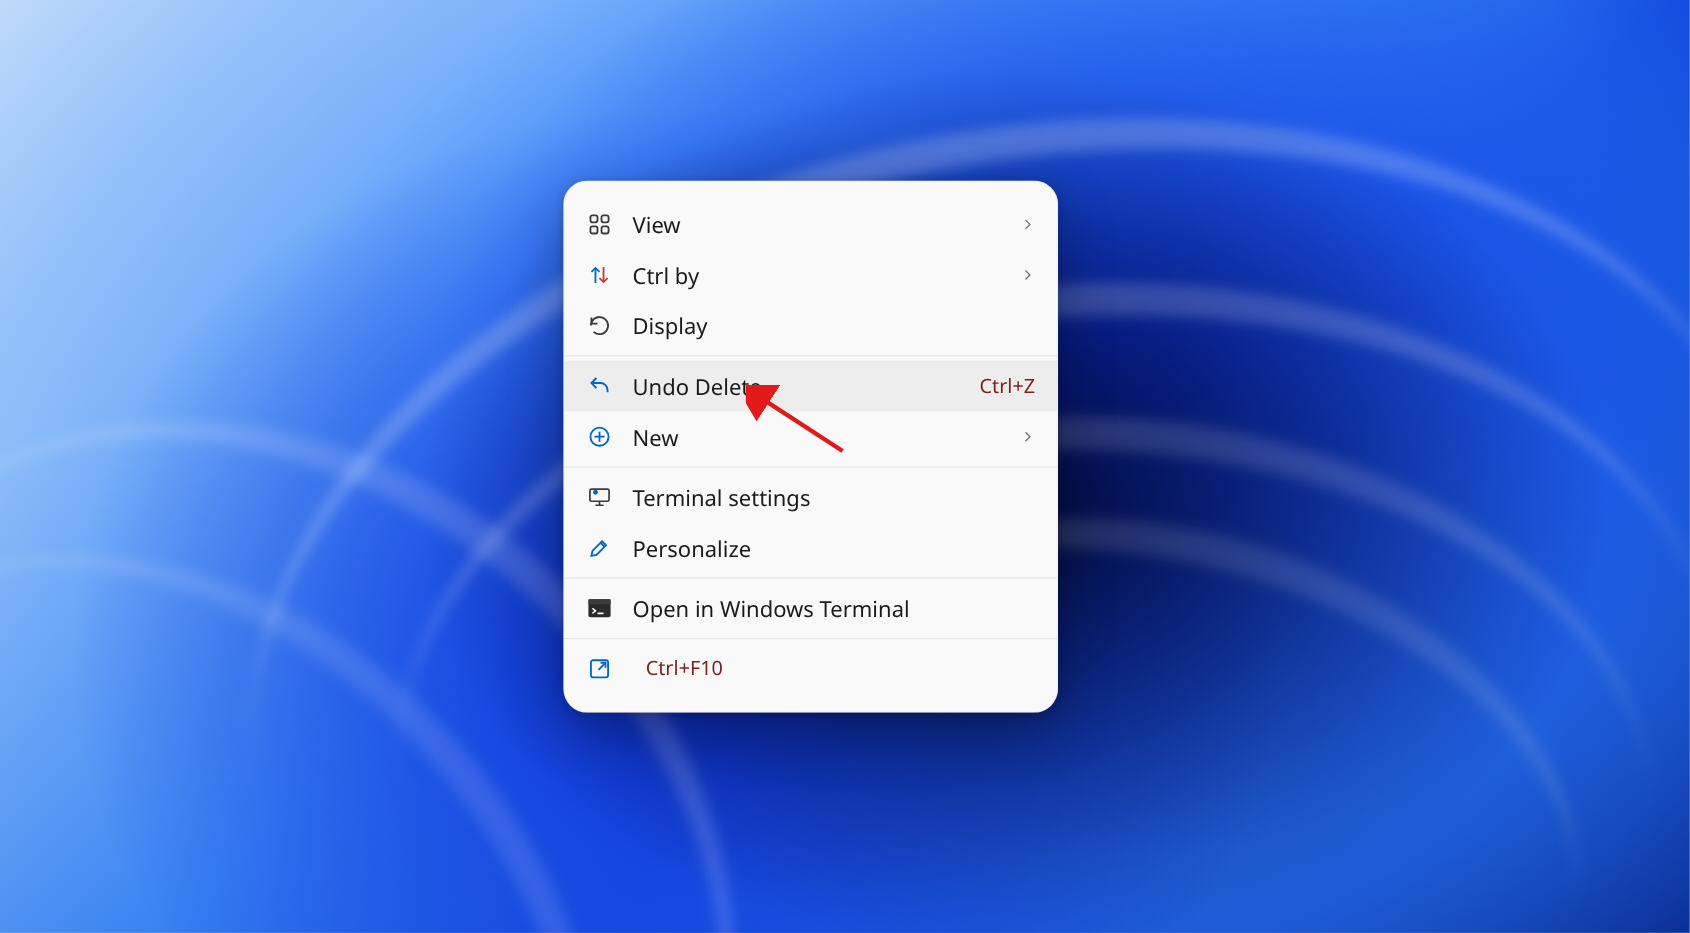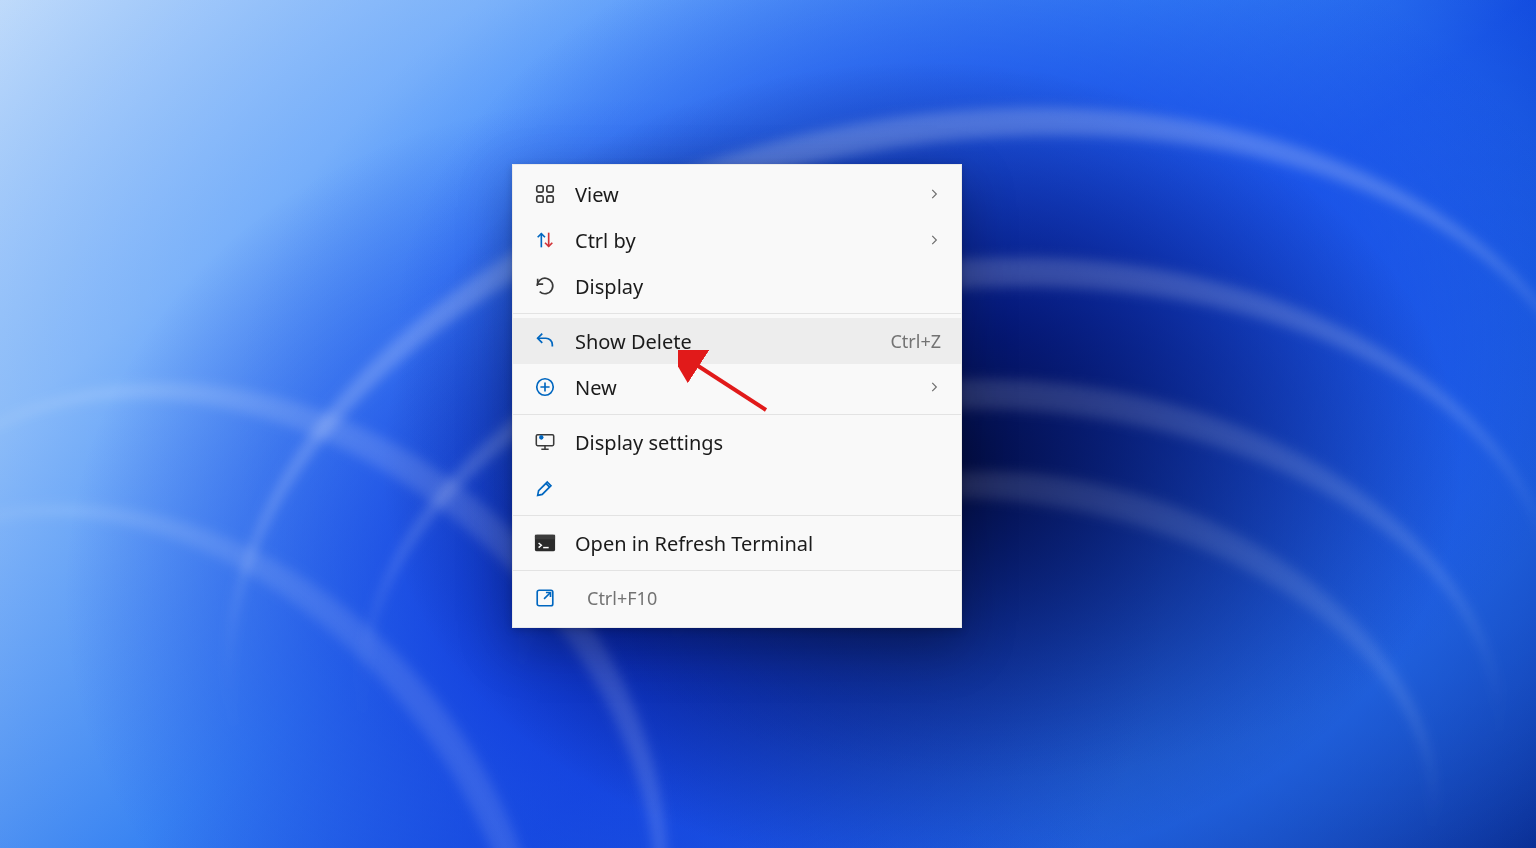--- a/index.html
+++ b/index.html
@@ -33,24 +33,24 @@
     filter: blur(6px);
   }
 
   
   .context-menu {
     position: absolute;
     left: 512px;
     top: 164px;
     width: 448px;
     background: #f9f9f9;
-    border-radius: 0;
+    border-radius: 22px;
     box-shadow: 0 18px 50px rgba(0,0,0,0.28), 0 2px 8px rgba(0,0,0,0.18);
     border: 1px solid rgba(0,0,0,0.06);
-    padding: 6px 0;
+    padding: 16px 0;
     color: #1b1b1b;
   }
   .menu-item {
     display: flex;
     align-items: center;
     height: 46px;
     padding: 0 20px 0 20px;
     font-size: 20px;
     color: #1b1b1b;
     cursor: default;
@@ -67,21 +67,21 @@
     display: flex;
     align-items: center;
     justify-content: center;
   }
   .menu-icon svg { display: block; }
   .menu-label {
     flex: 1 1 auto;
     white-space: nowrap;
   }
   .menu-shortcut {
-    color: #737373;
+    color: #7f1d1d;
     font-size: 18px;
     margin-left: 12px;
   }
   .menu-chevron {
     color: #6d6d6d;
     margin-left: 12px;
     display: flex;
     align-items: center;
   }
   .menu-sep {
@@ -156,21 +156,21 @@
 
   <div class="menu-sep"></div>
 
   <div class="menu-item hover">
     <span class="menu-icon">
       <svg width="22" height="22" viewBox="0 0 24 24" fill="none" stroke="#0067c0" stroke-width="1.9">
         <path d="M9 14l-5-5 5-5"></path>
           <path d="M4 9h9a7 7 0 0 1 7 7v2"></path>
       </svg>
     </span>
-    <span class="menu-label">Show Delete</span>
+    <span class="menu-label">Undo Delete</span>
     <span class="menu-shortcut">Ctrl+Z</span>
   </div>
 
   <div class="menu-item">
     <span class="menu-icon">
       <svg width="22" height="22" viewBox="0 0 24 24" fill="none" stroke="#0067c0" stroke-width="1.8">
         <circle cx="12" cy="12" r="9"></circle>
           <path d="M12 7v10M7 12h10"></path>
       </svg>
     </span>
@@ -186,44 +186,45 @@
 
   <div class="menu-item">
     <span class="menu-icon">
       <svg width="22" height="22" viewBox="0 0 24 24" fill="none" stroke="#3a3a3a" stroke-width="1.7">
         <rect x="2.5" y="4" width="19" height="12" rx="1.5"></rect>
           <path d="M8 20h8M12 16v4"></path>
         <circle cx="8" cy="7" r="1.4" fill="#0067c0" stroke="#0067c0"></circle>
         <path d="M8 4.8v.6M8 8.6v.6M5.8 7h.6M9.6 7h.6M6.4 5.4l.5.5M9.1 8.1l.5.5M9.6 5.4l-.5.5M6.9 8.1l-.5.5" stroke="#0067c0" stroke-width="1.2"></path>
       </svg>
     </span>
-    <span class="menu-label">Display settings</span>
+    <span class="menu-label">Terminal settings</span>
   </div>
 
   <div class="menu-item">
     <span class="menu-icon">
       <svg width="22" height="22" viewBox="0 0 24 24" fill="none" stroke="#0067c0" stroke-width="1.8">
         <path d="M14.5 5.5l4 4L9 19l-5 1 1-5 9.5-9.5z"></path>
           <path d="M13 7l4 4"></path>
       </svg>
     </span>
+    <span class="menu-label">Personalize</span>
   </div>
 
   <div class="menu-sep"></div>
 
   <div class="menu-item">
     <span class="menu-icon">
       <svg width="22" height="20" viewBox="0 0 24 20">
         <rect x="1" y="1" width="22" height="18" rx="2" fill="#2b2b2b"></rect>
         <rect x="1" y="1" width="22" height="5" fill="#3c3c3c"></rect>
         <path d="M5 10l3 2.5L5 15" stroke="#ffffff" stroke-width="1.6" fill="none"></path>
         <path d="M10 15h6" stroke="#ffffff" stroke-width="1.6"></path>
       </svg>
     </span>
-    <span class="menu-label">Open in Refresh Terminal</span>
+    <span class="menu-label">Open in Windows Terminal</span>
   </div>
 
   <div class="menu-sep"></div>
 
   <div class="menu-item">
     <span class="menu-icon">
       <svg width="22" height="22" viewBox="0 0 24 24" fill="none" stroke="#0067c0" stroke-width="1.8">
         <rect x="3.5" y="3.5" width="17" height="17" rx="2"></rect>
         <path d="M13 6h5v5"></path>
           <path d="M18 6l-7 7"></path>

